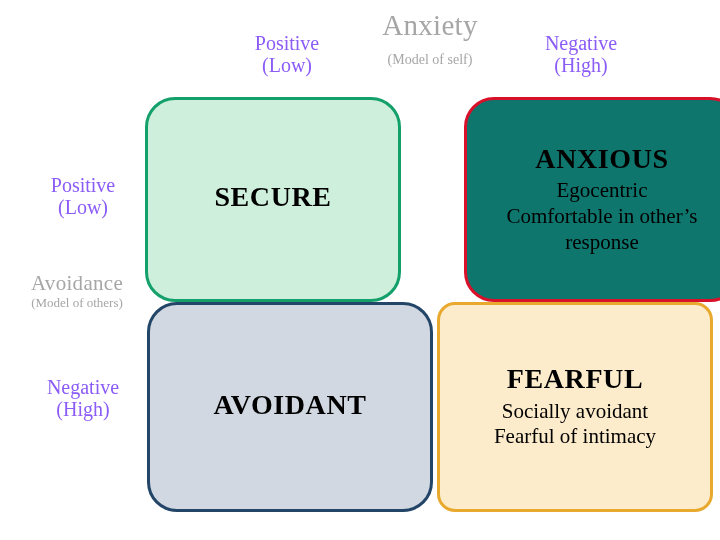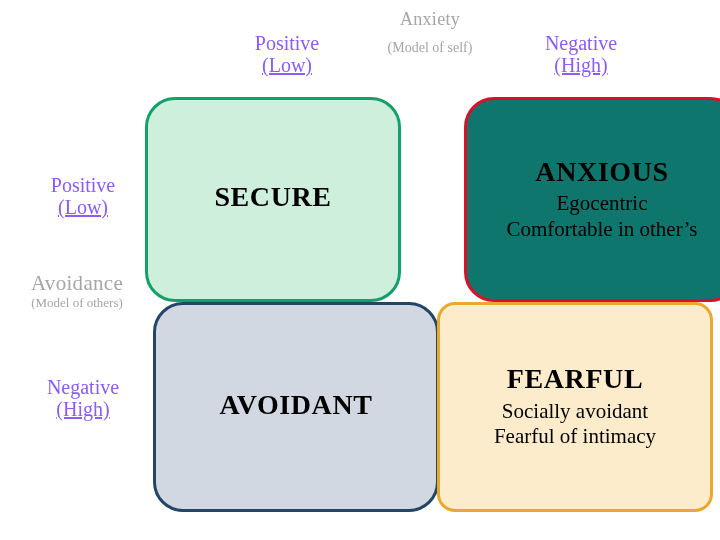--- a/index.html
+++ b/index.html
@@ -24,21 +24,21 @@
     line-height: 1.08;
     white-space: nowrap;
   }
   #anxiety-axis-title {
     left: 330px;
     top: 10px;
     width: 200px;
   }
   #anxiety-axis-title .axis-main {
     display: block;
-    font-size: 18px;
+    font-size: 29px;
     letter-spacing: 0.3px;
   }
   #anxiety-axis-title .axis-sub {
     display: block;
     font-size: 14px;
     margin-top: 11px;
   }
   #avoidance-axis-title {
     left: -2px;
     top: 272px;
@@ -57,21 +57,21 @@
 
   
   .head-label {
     position: absolute;
     color: #8b5cf6;
     text-align: center;
     line-height: 1.12;
     font-size: 20px;
     white-space: nowrap;
   }
-  .head-label .line2 { display: block; text-decoration: underline; }
+  .head-label .line2 { display: block; }
   #col-head-positive { left: 222px; top: 32px; width: 130px; }
   #col-head-negative { left: 516px; top: 32px; width: 130px; }
   #row-head-positive { left: 18px; top: 174px; width: 130px; }
   #row-head-negative { left: 18px; top: 376px; width: 130px; }
 
   
   .quadrant {
     position: absolute;
     box-sizing: border-box;
     border-style: solid;
@@ -107,21 +107,21 @@
   #quad-anxious {
     left: 437px;  top: 97px;
     width: 276px; height: 205px;
     background: #0f766e;
     border-color: #d9102a;
     border-width: 3px;
     border-radius: 30px;
     margin-left: 27px;
   }
   #quad-avoidant {
-    left: 153px;  top: 302px;
+    left: 147px;  top: 302px;
     width: 286px; height: 210px;
     background: #d2d8e2;
     border-color: #234567;
     border-width: 3px;
     border-radius: 30px;
   }
   #quad-fearful {
     left: 437px;  top: 302px;
     width: 276px; height: 210px;
     background: #fdeccb;
@@ -167,20 +167,21 @@
 
   <div id="quad-secure" class="quadrant">
     <div class="q-title">SECURE</div>
   </div>
 
   <div id="quad-anxious" class="quadrant">
     <div class="q-title">ANXIOUS</div>
     <div class="q-desc">
       <div>Egocentric</div>
       <div>Comfortable in other’s</div>
+      <div>response</div>
     </div>
   </div>
 
   <div id="quad-avoidant" class="quadrant">
     <div class="q-title">AVOIDANT</div>
   </div>
 
   <div id="quad-fearful" class="quadrant">
     <div class="q-title">FEARFUL</div>
     <div class="q-desc">

